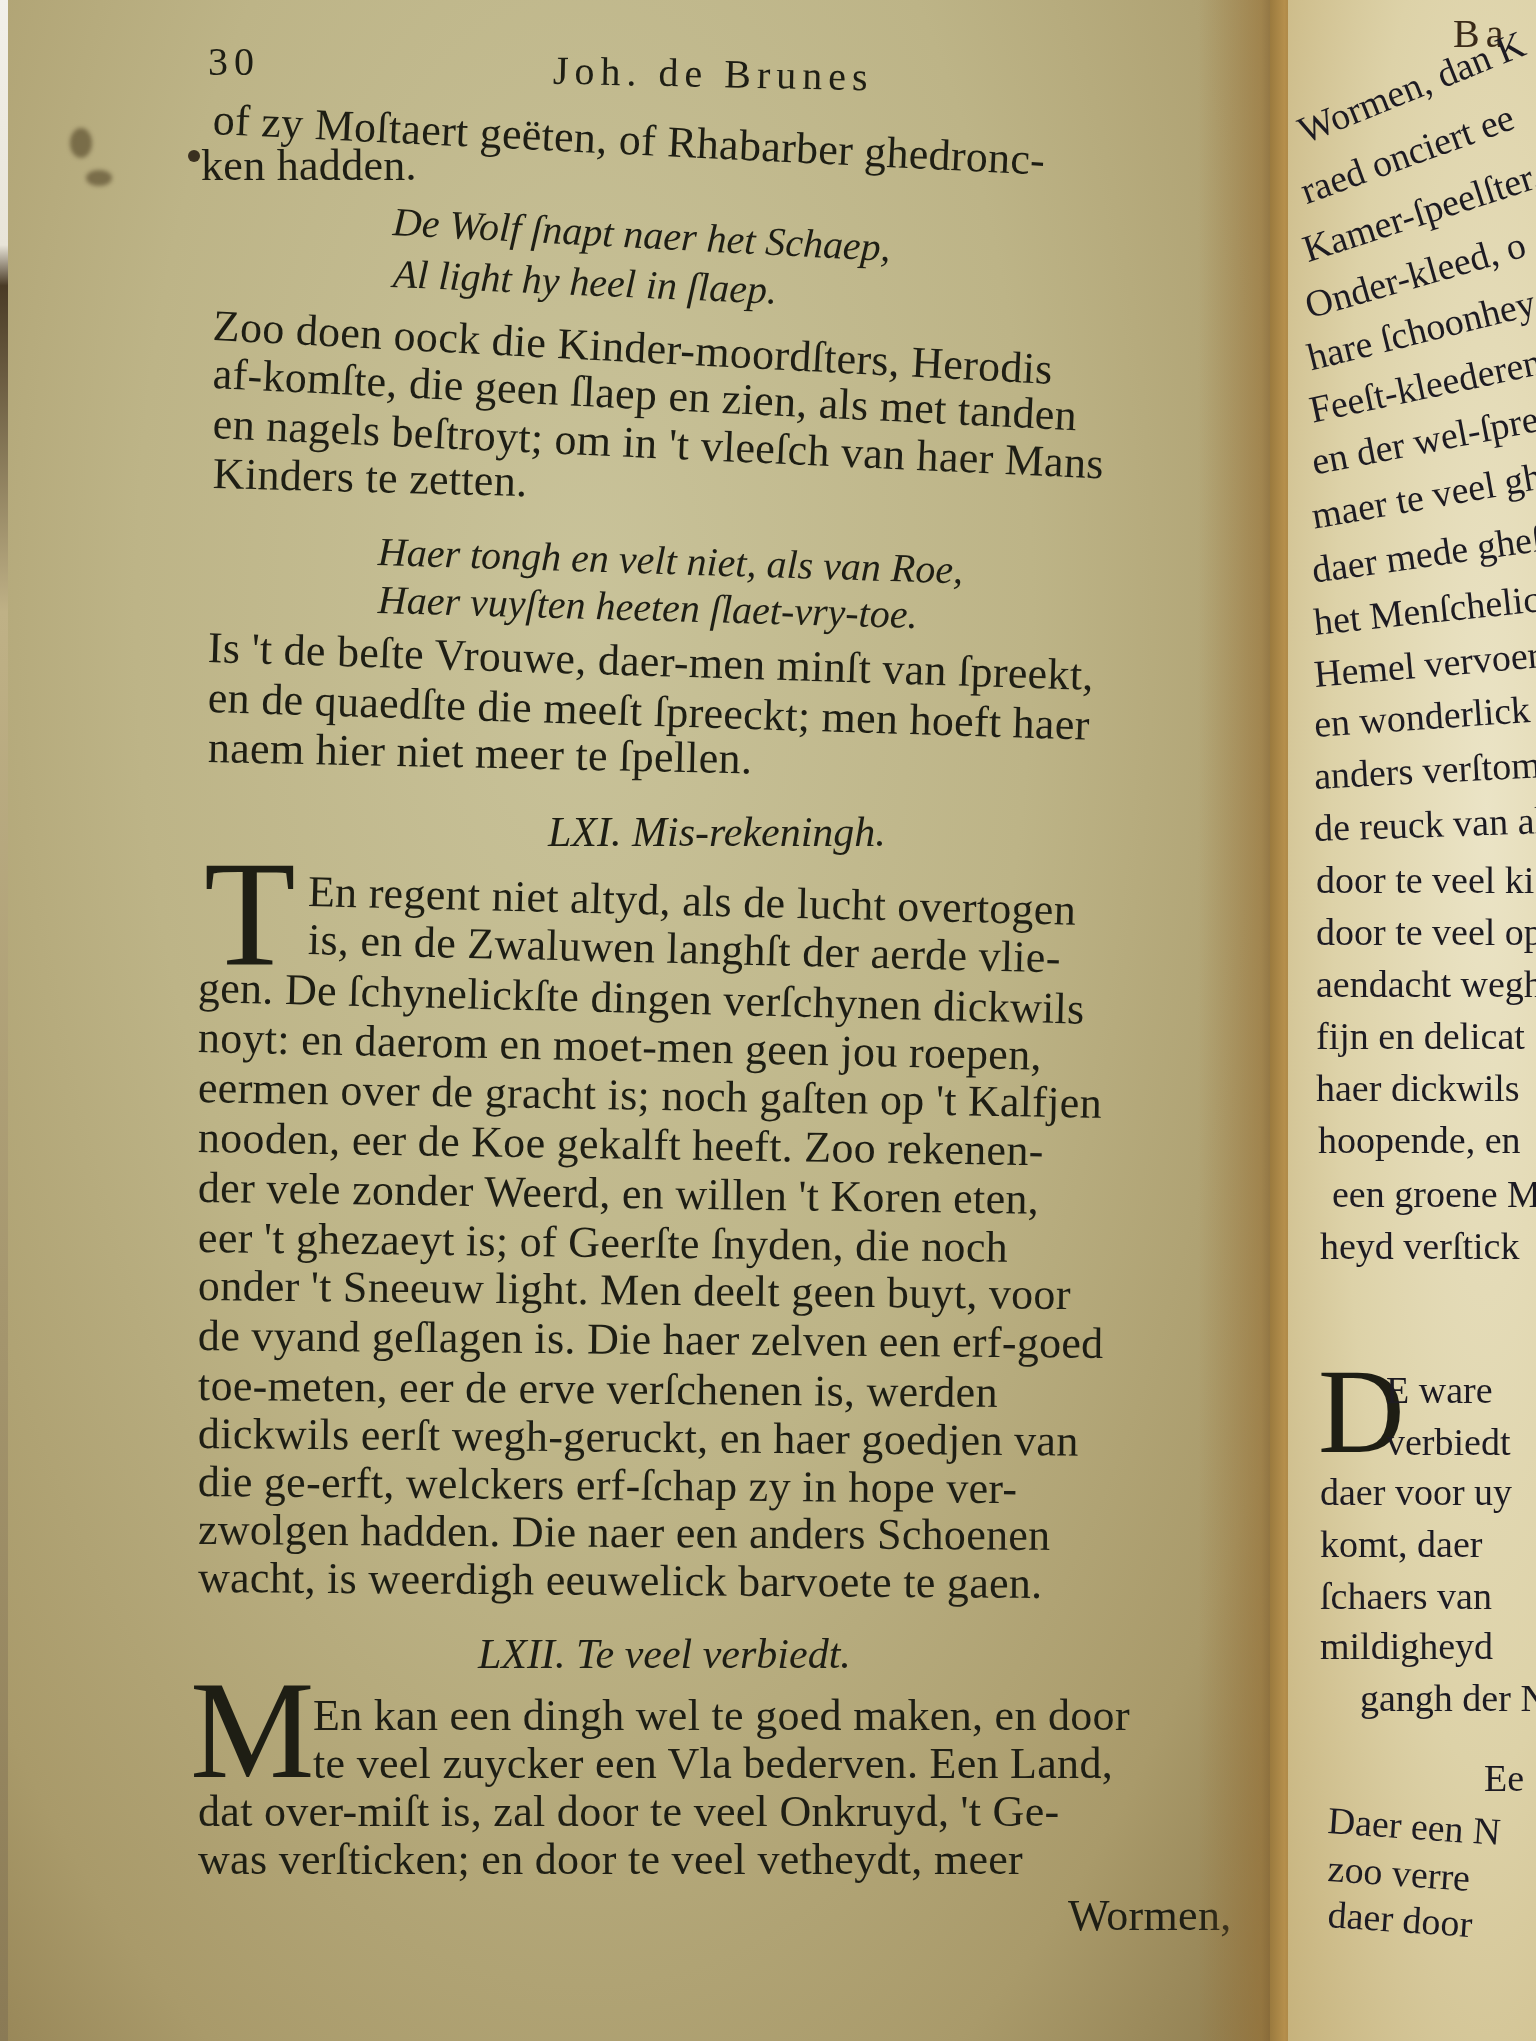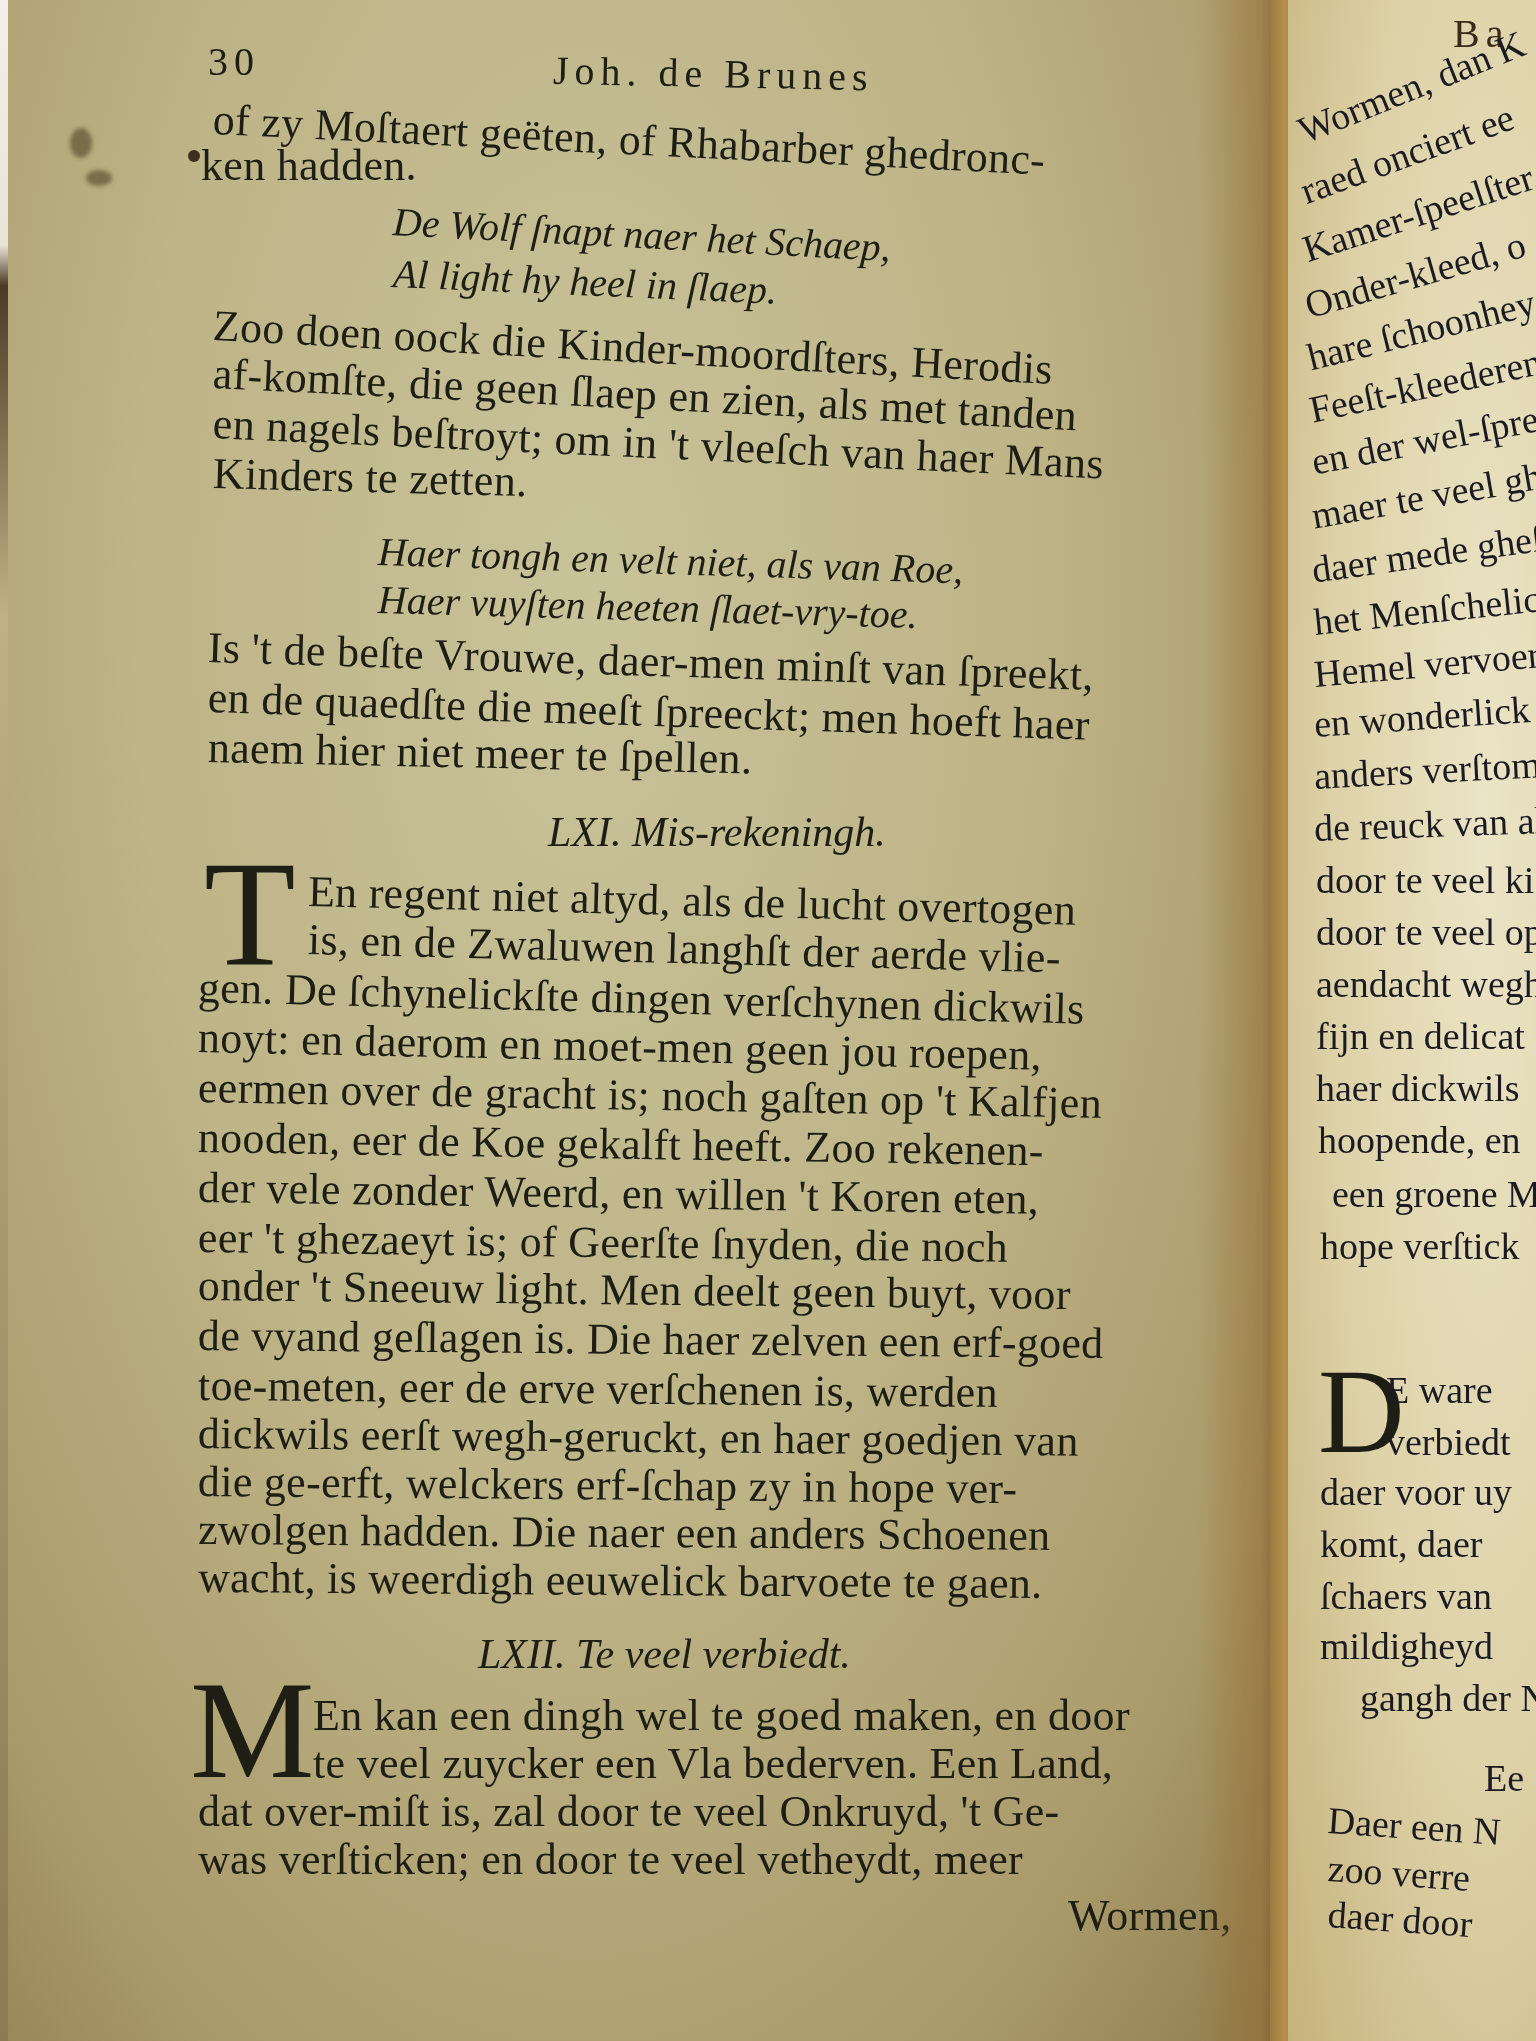--- a/index.html
+++ b/index.html
@@ -133,21 +133,21 @@
     <div class="text rt" style="left:26px;top:702px;transform:rotate(-4deg);transform-origin:left;">en wonderlick</div>
     <div class="text rt" style="left:26px;top:754px;transform:rotate(-3deg);transform-origin:left;">anders verſtom</div>
     <div class="text rt" style="left:26px;top:806px;transform:rotate(-2deg);transform-origin:left;">de reuck van al</div>
     <div class="text rt" style="left:28px;top:858px;">door te veel ki</div>
     <div class="text rt" style="left:28px;top:910px;">door te veel op</div>
     <div class="text rt" style="left:28px;top:962px;">aendacht wegh</div>
     <div class="text rt" style="left:28px;top:1014px;text-align:center;">fijn en delicat</div>
     <div class="text rt" style="left:28px;top:1066px;">haer dickwils</div>
     <div class="text rt" style="left:30px;top:1118px;">hoopende, en</div>
     <div class="text rt" style="left:32px;top:1172px;margin-left:12px;">een groene M</div>
-    <div class="text rt" style="left:32px;top:1224px;">hope verſtick</div>
+    <div class="text rt" style="left:32px;top:1224px;">heyd verſtick</div>
   </div>
 
   <div>
     <div class="text dropcap" style="left:30px;top:1352px;font-size:120px;">D</div>
     <div class="text rt" style="left:98px;top:1368px;">E ware</div>
     <div class="text rt" style="left:98px;top:1420px;">verbiedt</div>
     <div class="text rt" style="left:32px;top:1470px;">daer voor uy</div>
     <div class="text rt" style="left:32px;top:1522px;">komt, daer</div>
     <div class="text rt" style="left:32px;top:1574px;">ſchaers van</div>
     <div class="text rt" style="left:32px;top:1624px;">mildigheyd</div>

